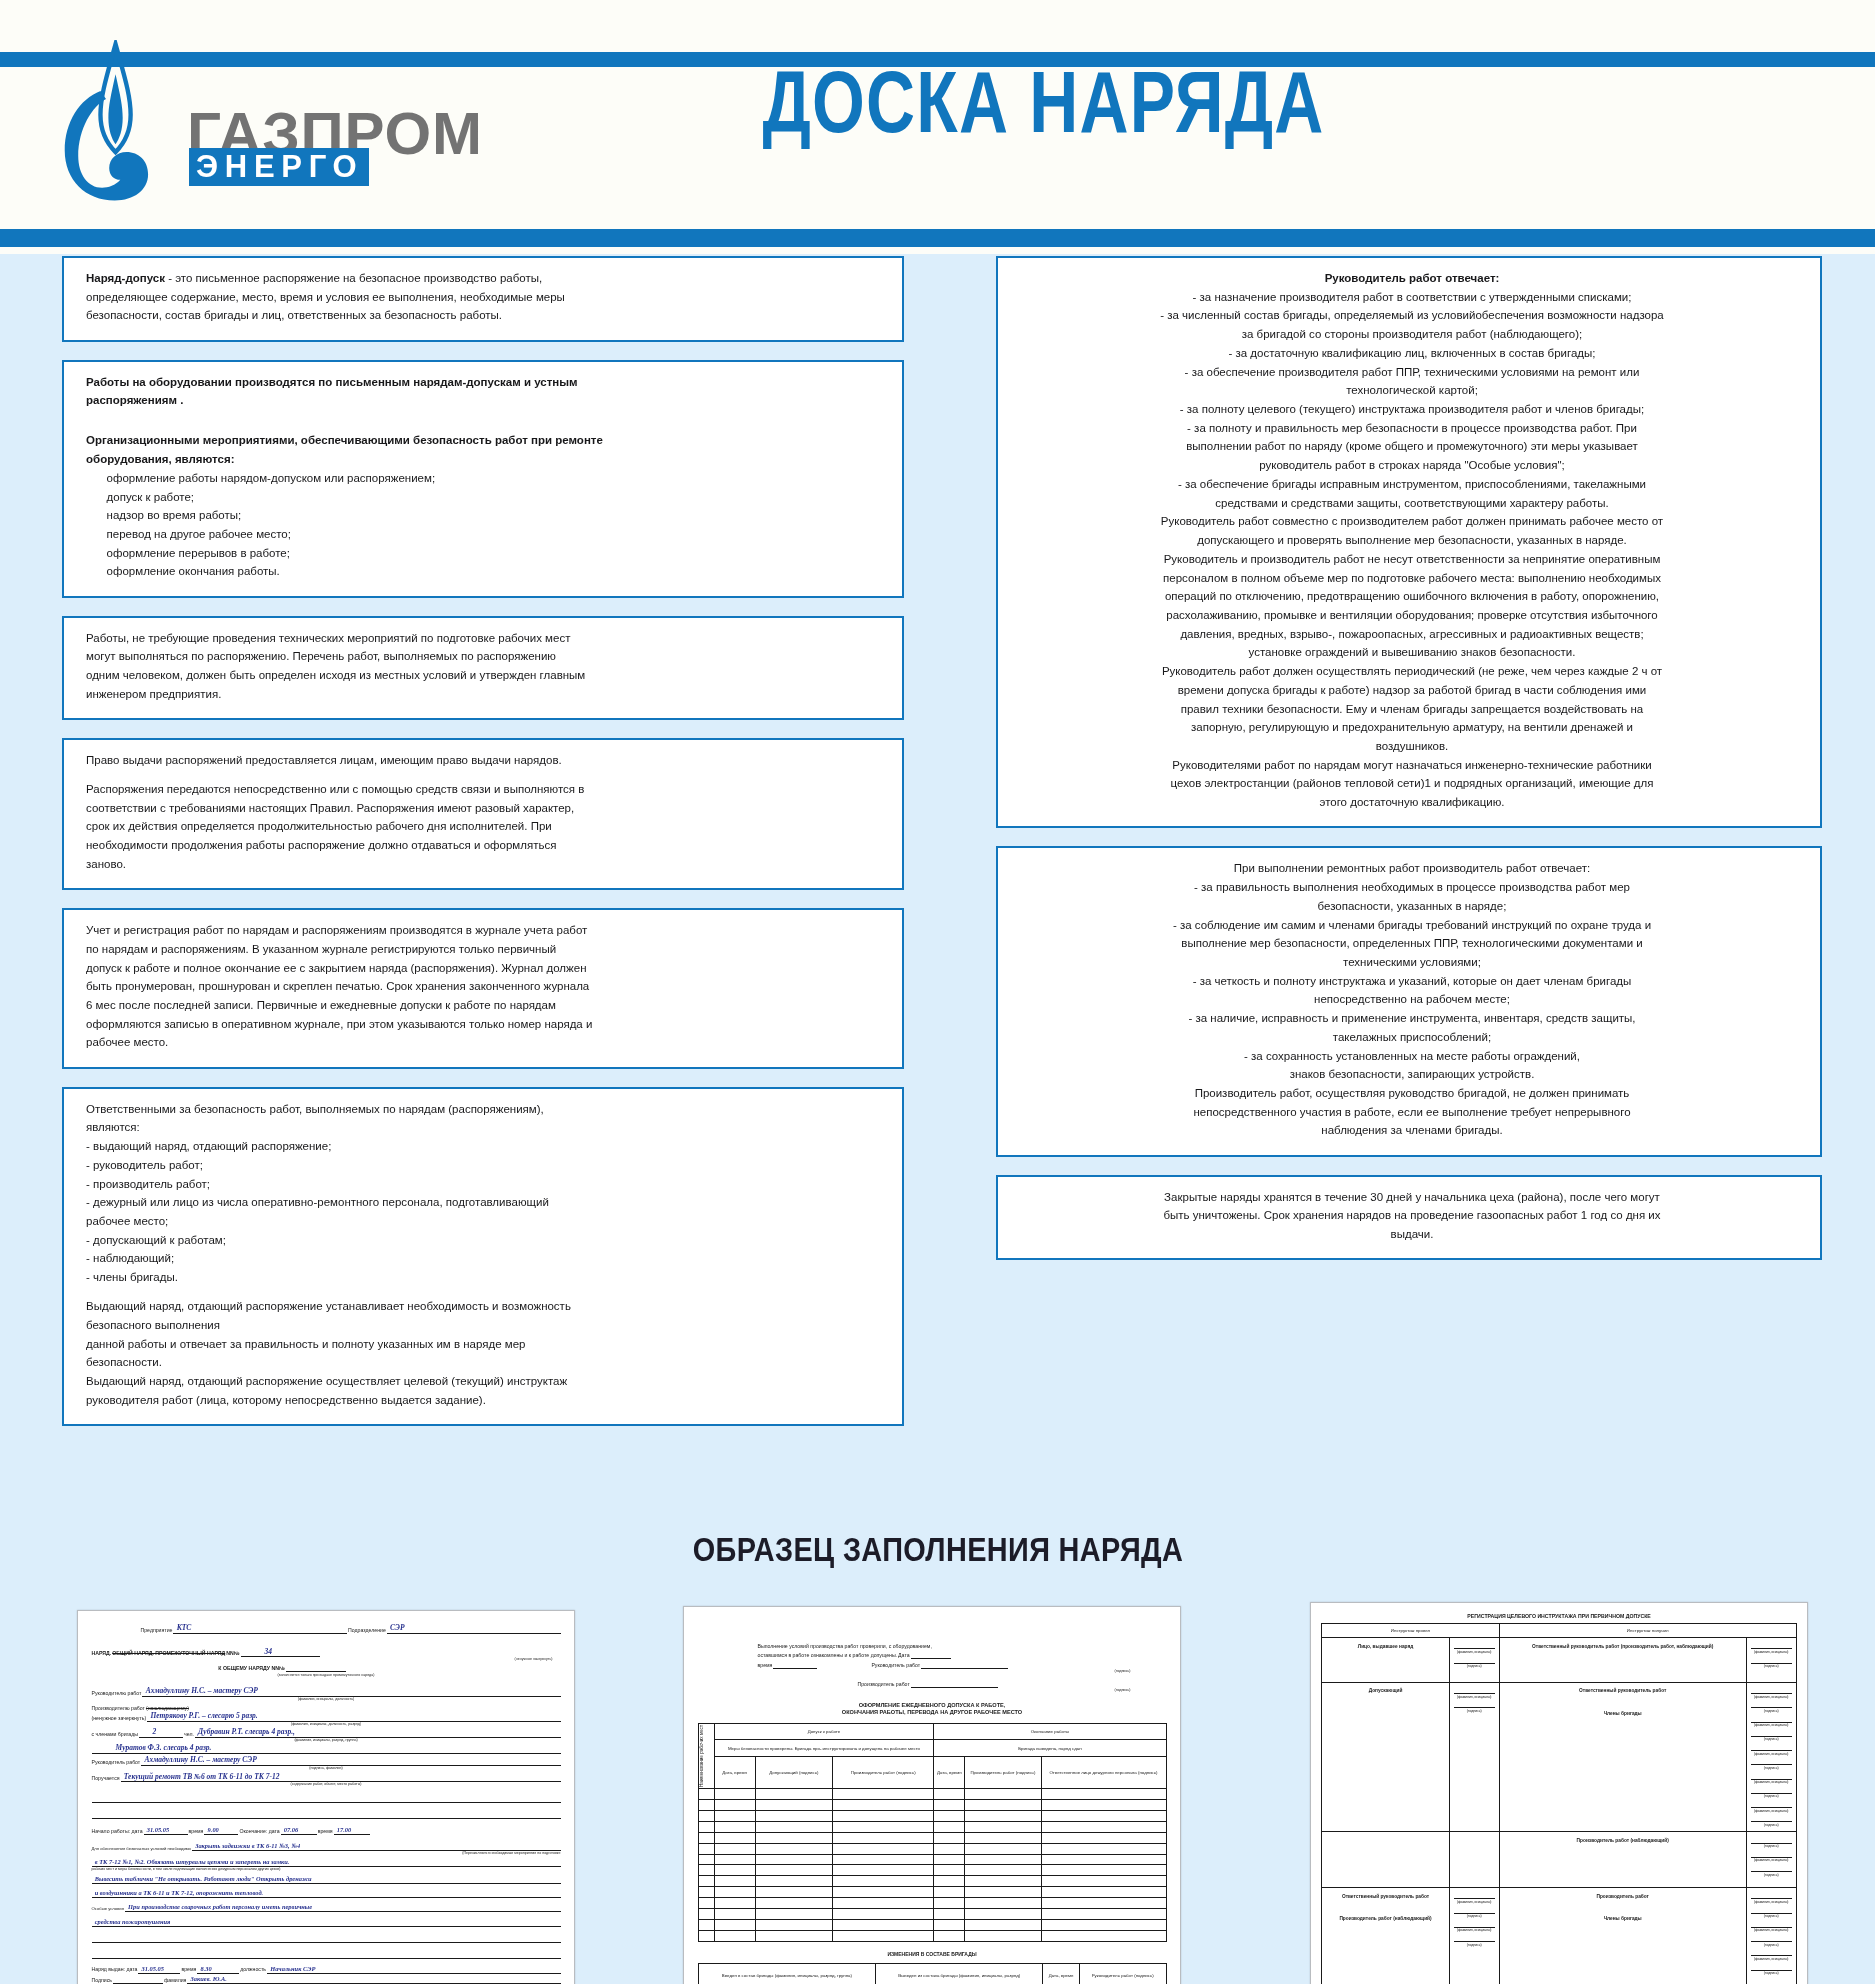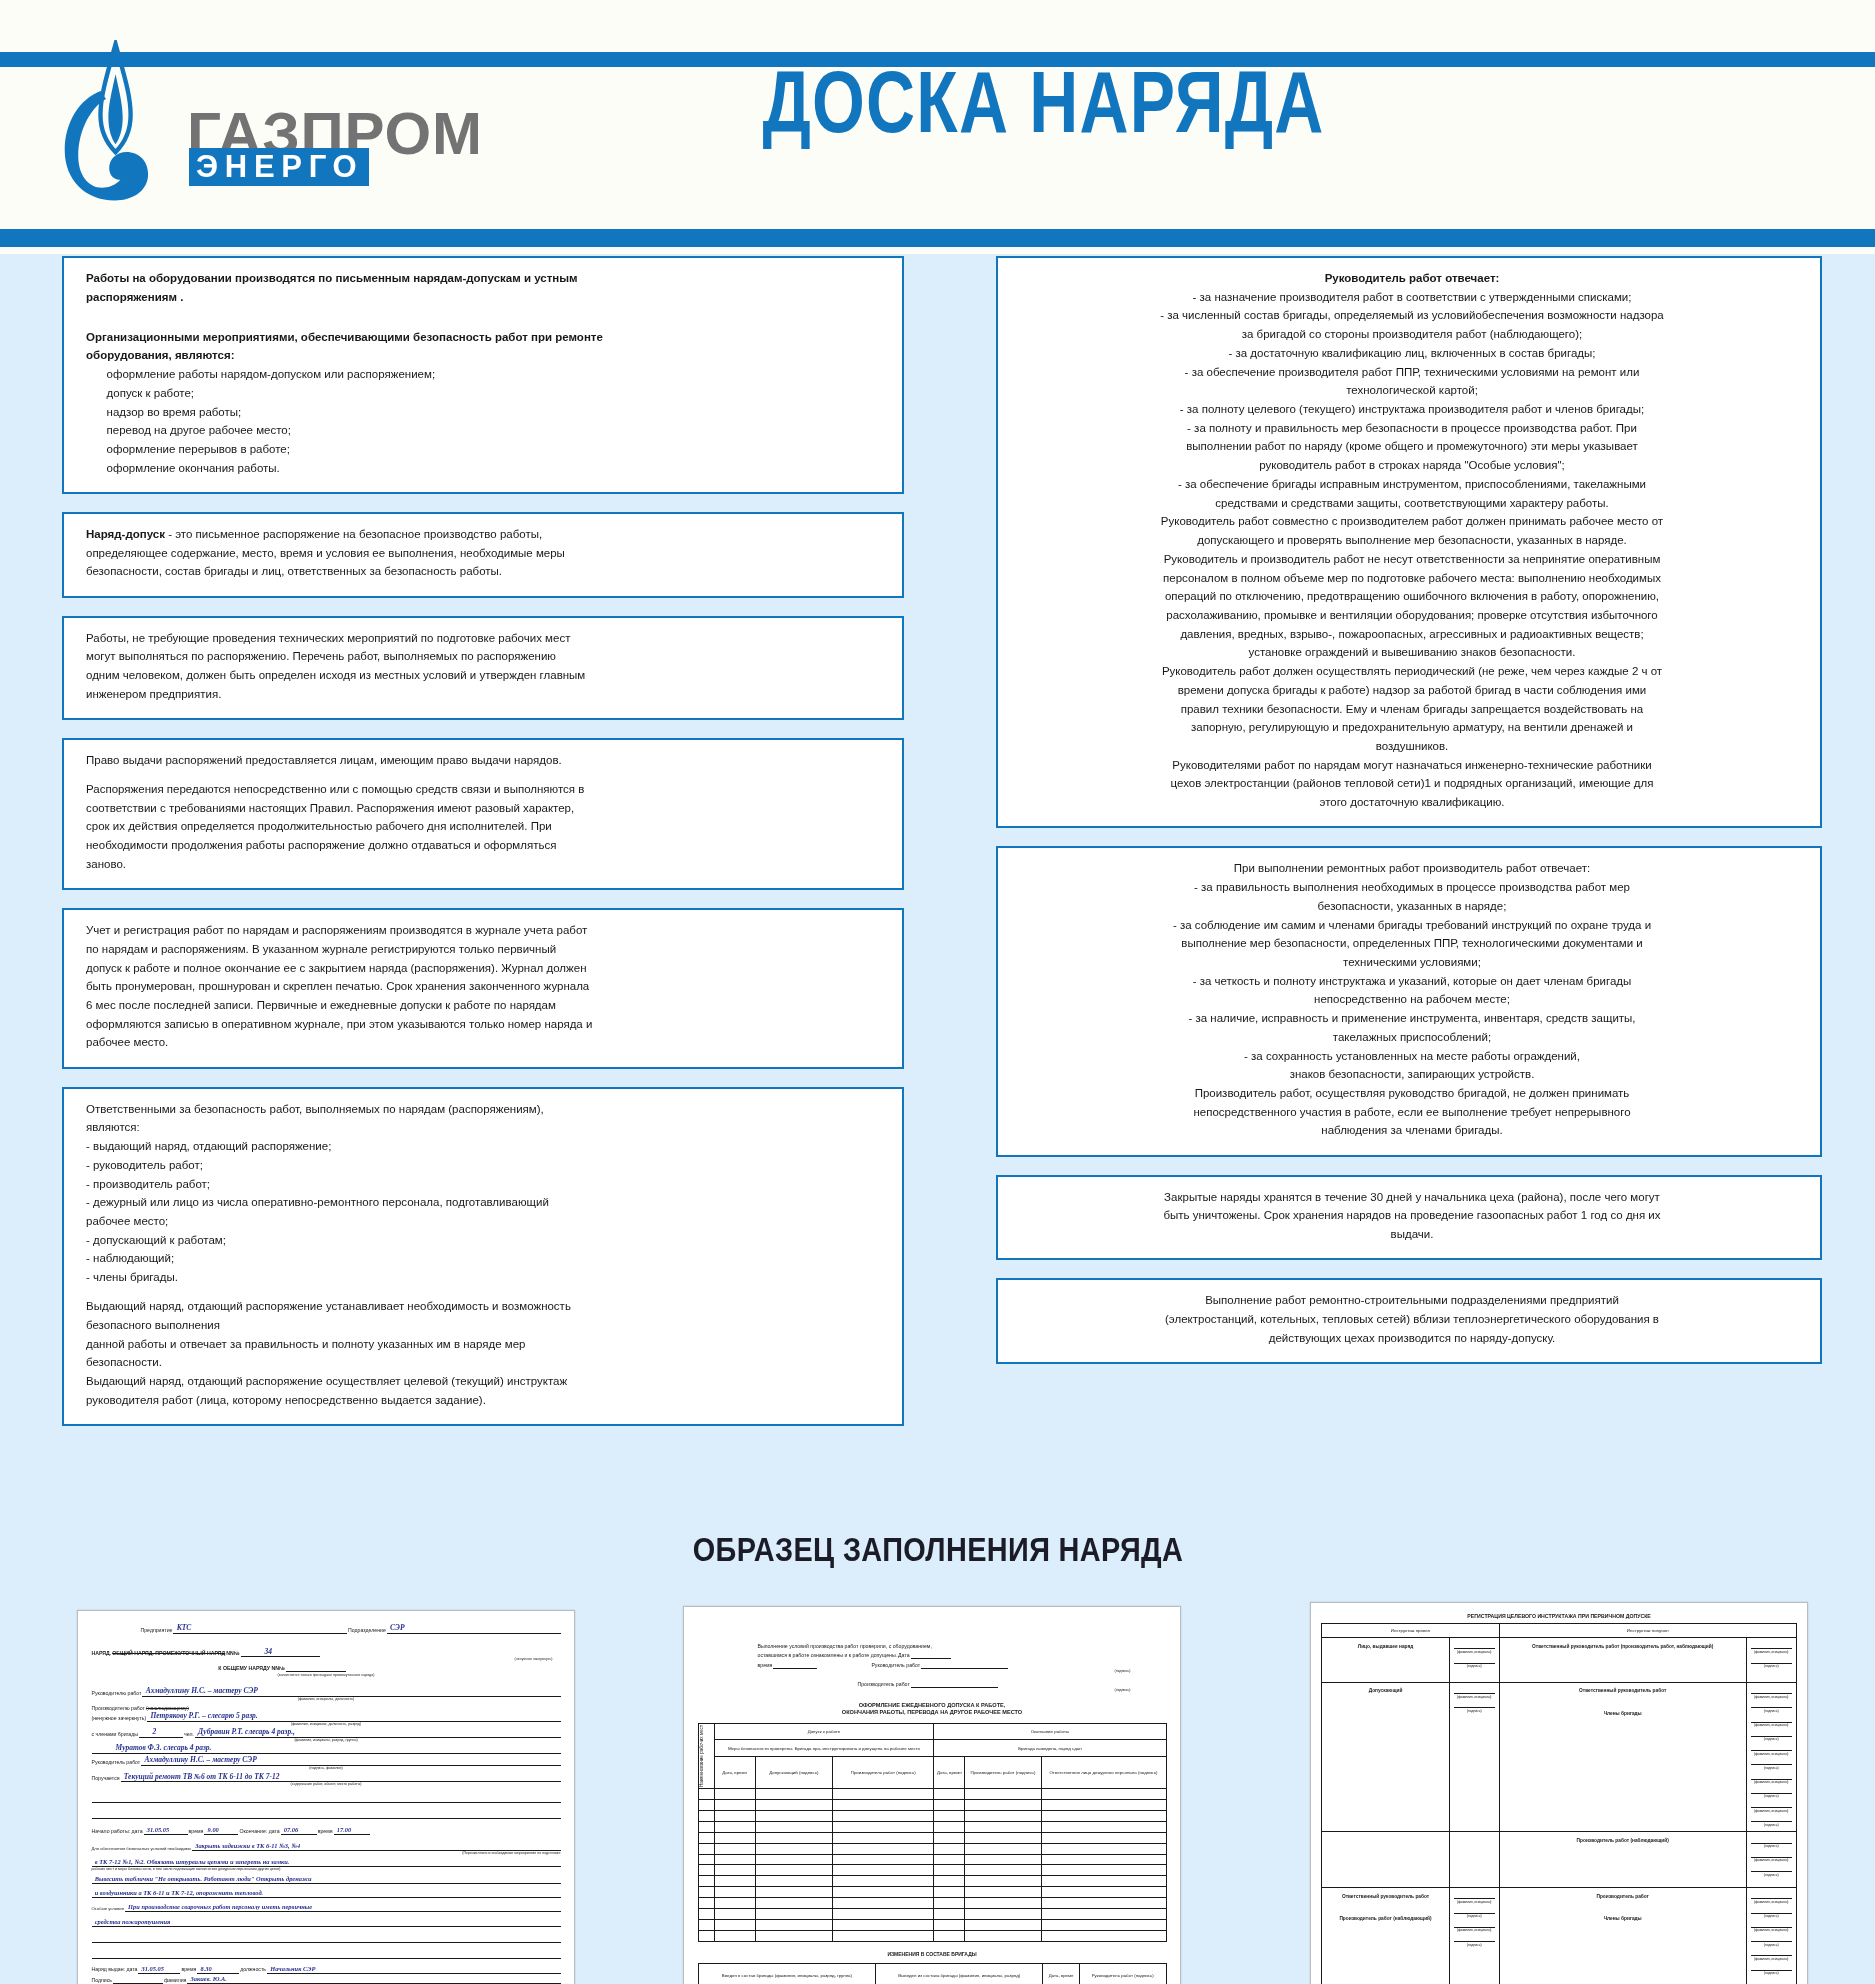--- a/index.html
+++ b/index.html
@@ -106,36 +106,36 @@
       </svg>
       <div class="logo-gazprom">ГАЗПРОМ</div>
       <div class="logo-energo">ЭНЕРГО</div>
     </div>
 
     <div class="board-title">ДОСКА НАРЯДА</div>
   </div>
 
   <div class="col col-left" id="left-col">
       <div class="panel">
+        <p class=""><b>Наряд-допуск</b> - это письменное распоряжение на безопасное производство работы,</p>
+        <p class="">определяющее содержание, место, время и условия ее выполнения, необходимые меры</p>
+        <p class="">безопасности, состав бригады и лиц, ответственных за безопасность работы.</p>
+      </div>
+      <div class="panel">
         <p class="b">Работы на оборудовании производятся по письменным нарядам-допускам и устным</p>
         <p class="b">распоряжениям .</p>
         <div class="gap"></div>
         <p class="b sp">Организационными мероприятиями, обеспечивающими безопасность работ при ремонте</p>
         <p class="b">оборудования, являются:</p>
         <p class="ind">оформление работы нарядом-допуском или распоряжением;</p>
         <p class="ind">допуск к работе;</p>
         <p class="ind">надзор во время работы;</p>
         <p class="ind">перевод на другое рабочее место;</p>
         <p class="ind">оформление перерывов в работе;</p>
         <p class="ind">оформление окончания работы.</p>
-      </div>
-      <div class="panel">
-        <p class=""><b>Наряд-допуск</b> - это письменное распоряжение на безопасное производство работы,</p>
-        <p class="">определяющее содержание, место, время и условия ее выполнения, необходимые меры</p>
-        <p class="">безопасности, состав бригады и лиц, ответственных за безопасность работы.</p>
       </div>
       <div class="panel">
         <p class="">Работы, не требующие проведения технических мероприятий по подготовке рабочих мест</p>
         <p class="">могут выполняться по распоряжению. Перечень работ, выполняемых по распоряжению</p>
         <p class="">одним человеком, должен быть определен исходя из местных условий и утвержден главным</p>
         <p class="">инженером предприятия.</p>
       </div>
       <div class="panel">
         <p class="">Право выдачи распоряжений предоставляется лицам, имеющим право выдачи нарядов.</p>
         <div class="gap"></div>
@@ -222,25 +222,20 @@
         <p class="">знаков безопасности, запирающих устройств.</p>
         <p class="">Производитель работ, осуществляя руководство бригадой, не должен принимать</p>
         <p class="">непосредственного участия в работе, если ее выполнение требует непрерывного</p>
         <p class="">наблюдения за членами бригады.</p>
       </div>
       <div class="panel">
         <p class="">Закрытые наряды хранятся в течение 30 дней у начальника цеха (района), после чего могут</p>
         <p class="">быть уничтожены. Срок хранения нарядов на проведение газоопасных работ 1 год со дня их</p>
         <p class="">выдачи.</p>
       </div>
-      <div class="panel">
-        <p class="">Выполнение работ ремонтно-строительными подразделениями предприятий</p>
-        <p class="">(электростанций, котельных, тепловых сетей) вблизи теплоэнергетического оборудования в</p>
-        <p class="">действующих цехах производится по наряду-допуску.</p>
-      </div>
     </div>
 
   <div class="sample-title">ОБРАЗЕЦ ЗАПОЛНЕНИЯ НАРЯДА</div>
 
   <div class="sheet sheet-1">
    <div class="fm">
         <div class="pad">
 
     <div class="row">
       <div style="width:48px"></div>

